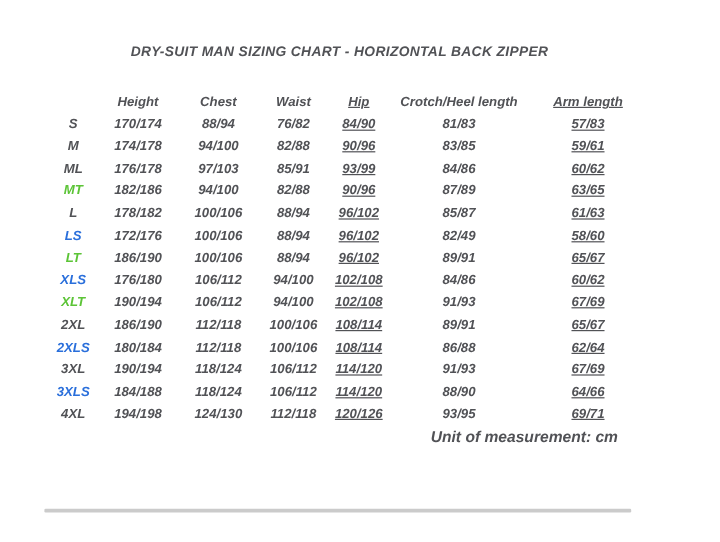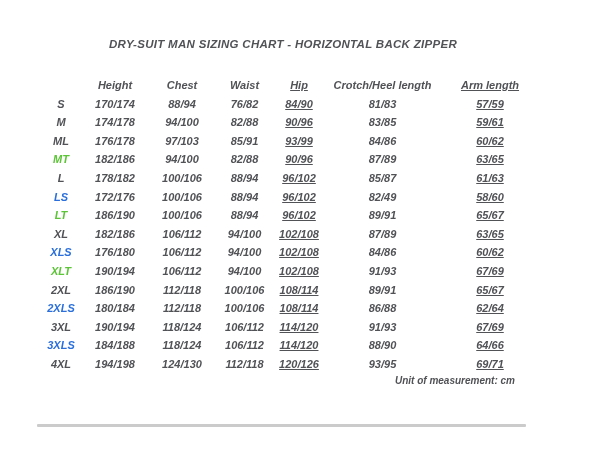--- a/index.html
+++ b/index.html
@@ -50,21 +50,21 @@
   .col2 { width: 68px; }
   .col3 { width: 57px; }
   .col4 { width: 52px; text-decoration: underline; }
   .col5 { width: 115px; }
   .col6 { width: 100px; text-decoration: underline; }
   th.size.blue  { color: #2a6fdb; }
   th.size.green { color: #5cc437; }
   .unit-note {
     width: 515px;
     text-align: right;
-    font-size: 10px;
+    font-size: 13px;
     margin-top: 1px;
     color: #515256;
   }
   .divider {
     position: absolute;
     left: 37px;
     top: 424px;
     width: 489px;
     height: 3px;
     background: #cbcbcb;
@@ -90,21 +90,21 @@
         </tr>
     </thead>
     <tbody id="table-body">
         <tr>
           <th class="size col0 default">S</th>
           <td class="col1">170/174</td>
           <td class="col2">88/94</td>
           <td class="col3">76/82</td>
           <td class="col4">84/90</td>
           <td class="col5">81/83</td>
-          <td class="col6">57/59</td>
+          <td class="col6">57/83</td>
         </tr>
         <tr>
           <th class="size col0 default">M</th>
           <td class="col1">174/178</td>
           <td class="col2">94/100</td>
           <td class="col3">82/88</td>
           <td class="col4">90/96</td>
           <td class="col5">83/85</td>
           <td class="col6">59/61</td>
         </tr>
@@ -147,29 +147,20 @@
         <tr>
           <th class="size col0 green">LT</th>
           <td class="col1">186/190</td>
           <td class="col2">100/106</td>
           <td class="col3">88/94</td>
           <td class="col4">96/102</td>
           <td class="col5">89/91</td>
           <td class="col6">65/67</td>
         </tr>
         <tr>
-          <th class="size col0 default">XL</th>
-          <td class="col1">182/186</td>
-          <td class="col2">106/112</td>
-          <td class="col3">94/100</td>
-          <td class="col4">102/108</td>
-          <td class="col5">87/89</td>
-          <td class="col6">63/65</td>
-        </tr>
-        <tr>
           <th class="size col0 blue">XLS</th>
           <td class="col1">176/180</td>
           <td class="col2">106/112</td>
           <td class="col3">94/100</td>
           <td class="col4">102/108</td>
           <td class="col5">84/86</td>
           <td class="col6">60/62</td>
         </tr>
         <tr>
           <th class="size col0 green">XLT</th>

